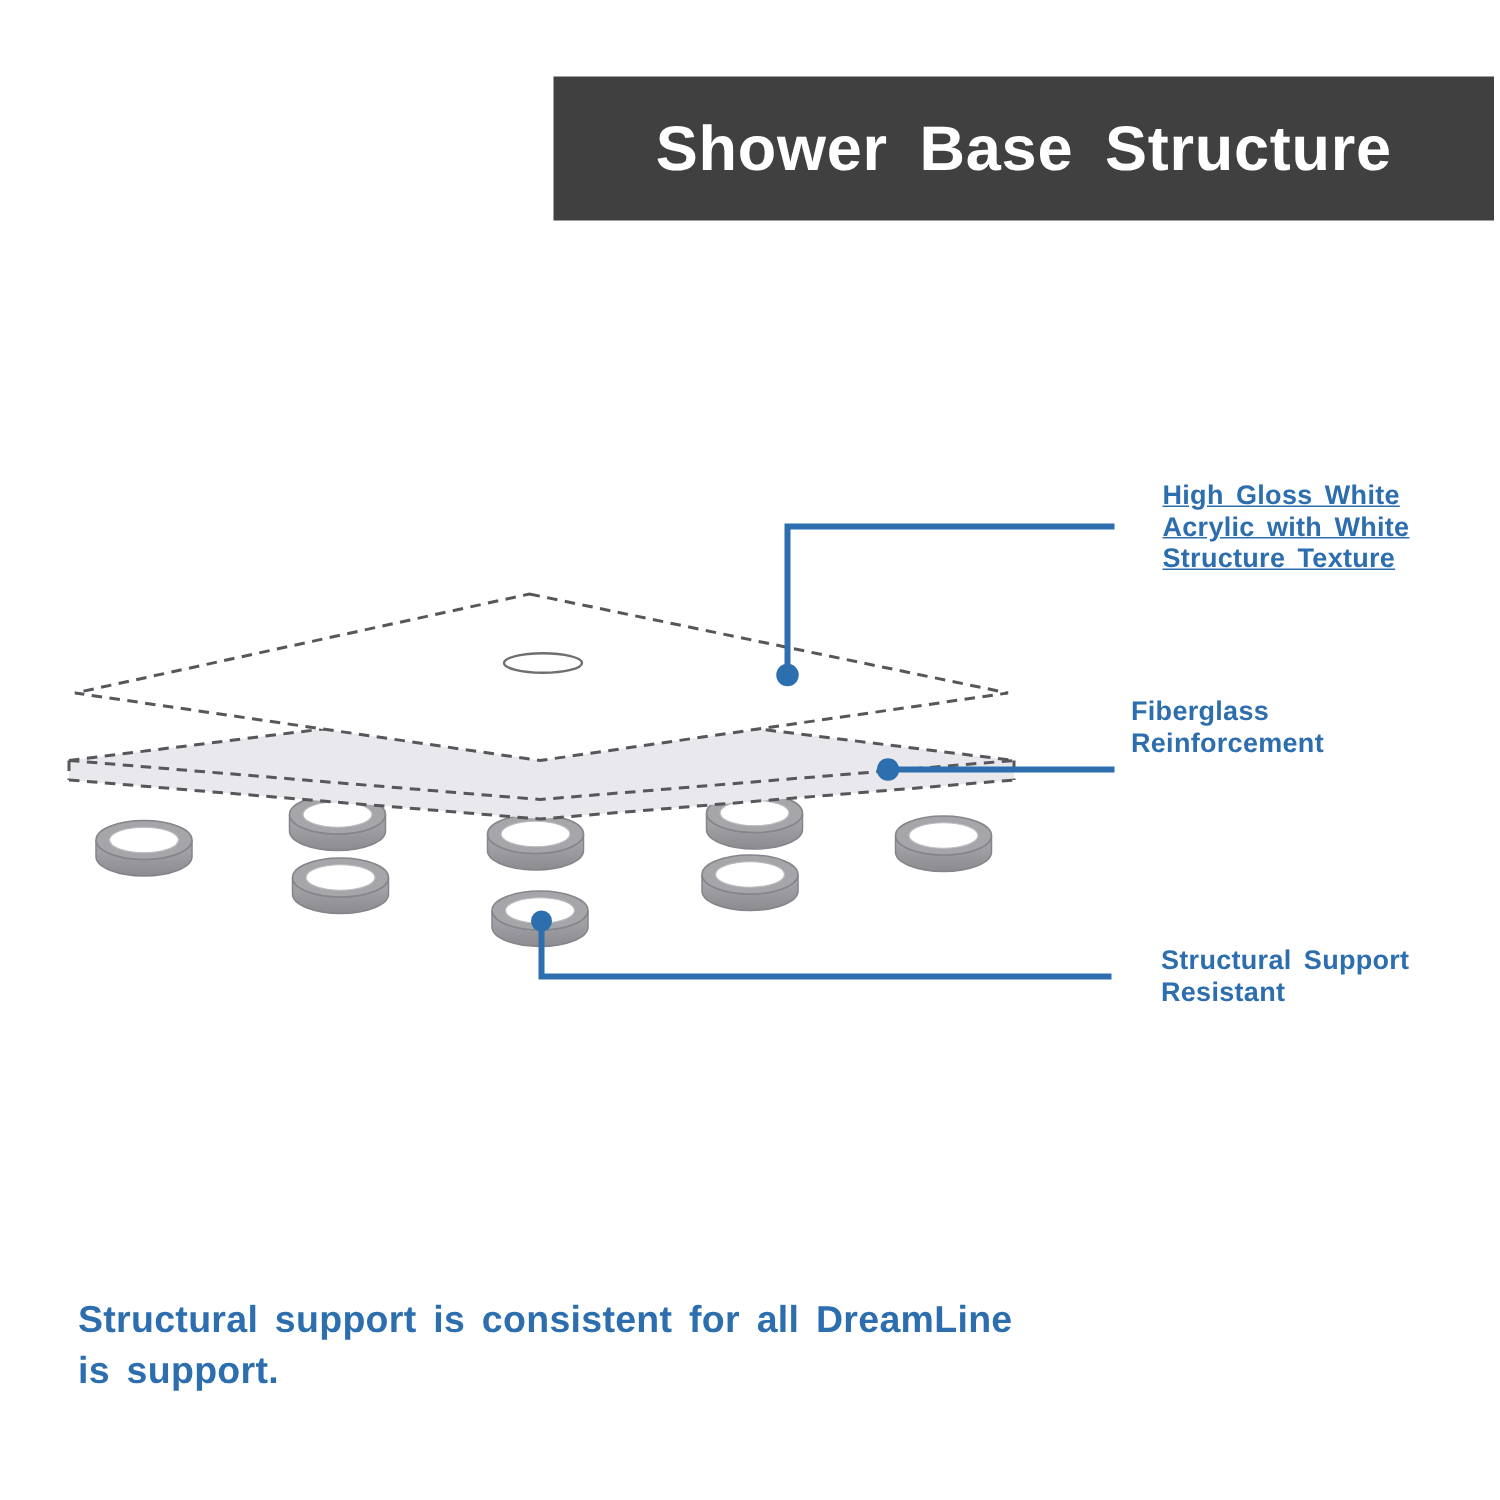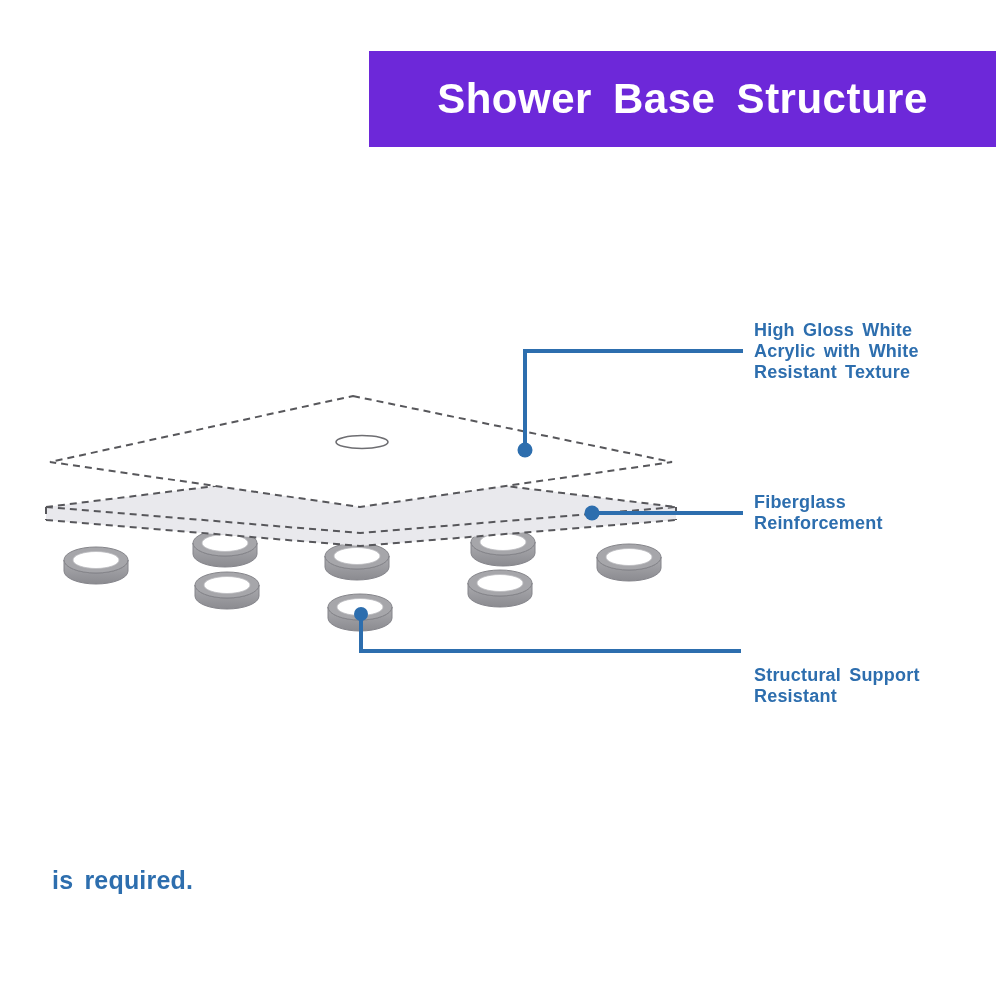--- a/index.html
+++ b/index.html
@@ -2,34 +2,34 @@
 <html><head>
 <meta charset="utf-8">
 <style>
   html,body{margin:0;padding:0;background:#ffffff;}
   #canvas{
     position:relative;width:1000px;height:1000px;background:#ffffff;overflow:hidden;
     font-family:"Liberation Sans","DejaVu Sans",sans-serif;
   }
   .title-banner{
     position:absolute;left:369px;top:51px;width:627px;height:96px;
-    background:#6d28d9;display:flex;align-items:center;justify-content:center;
+    background:#404040;display:flex;align-items:center;justify-content:center;
   }
   .title-banner span{
     color:#ffffff;font-size:42px;font-weight:bold;letter-spacing:.5px;word-spacing:9px;
     white-space:nowrap;
   }
   .callout-label{
     position:absolute;color:#2d6eae;font-size:18px;font-weight:bold;
     line-height:21px;letter-spacing:.2px;word-spacing:3px;white-space:nowrap;
   }
   .callout-label span{display:block;}
-  #label-acrylic{left:754px;top:320px;}
-  #label-fiberglass{left:754px;top:492px;}
-  #label-foundation{left:754px;top:630px;margin-top:35px;}
+  #label-acrylic{left:775px;top:320px;text-decoration:underline;}
+  #label-fiberglass{left:754px;top:464px;}
+  #label-foundation{left:774px;top:630px;}
   .footer-text{
     position:absolute;left:52px;top:863px;color:#2d6eae;
     font-size:25px;font-weight:bold;line-height:34px;word-spacing:4px;letter-spacing:.2px;
   }
   .footer-text span{display:block;white-space:nowrap;}
   svg{position:absolute;left:0;top:0;}
 </style>
 </head>
 <body>
 
@@ -99,28 +99,29 @@
     </g>
     <g>
       <polyline points="361,614 361,651 741,651" fill="none" stroke="#2d6eae" stroke-width="4"></polyline>
       <circle cx="361" cy="614" r="7" fill="#2d6eae"></circle>
     </g>
   </svg>
 
   <div class="callout-label" id="label-acrylic">
     <span>High Gloss White</span>
     <span>Acrylic with White</span>
-    <span>Resistant Texture</span>
+    <span>Structure Texture</span>
   </div>
   <div class="callout-label" id="label-fiberglass">
     <span>Fiberglass</span>
     <span>Reinforcement</span>
   </div>
   <div class="callout-label" id="label-foundation">
     <span>Structural Support</span>
     <span>Resistant</span>
   </div>
 
   <div class="footer-text">
-    <span>is required.</span>
+    <span>Structural support is consistent for all DreamLine</span>
+    <span>is support.</span>
   </div>
 
 </div>
 
 </body></html>

